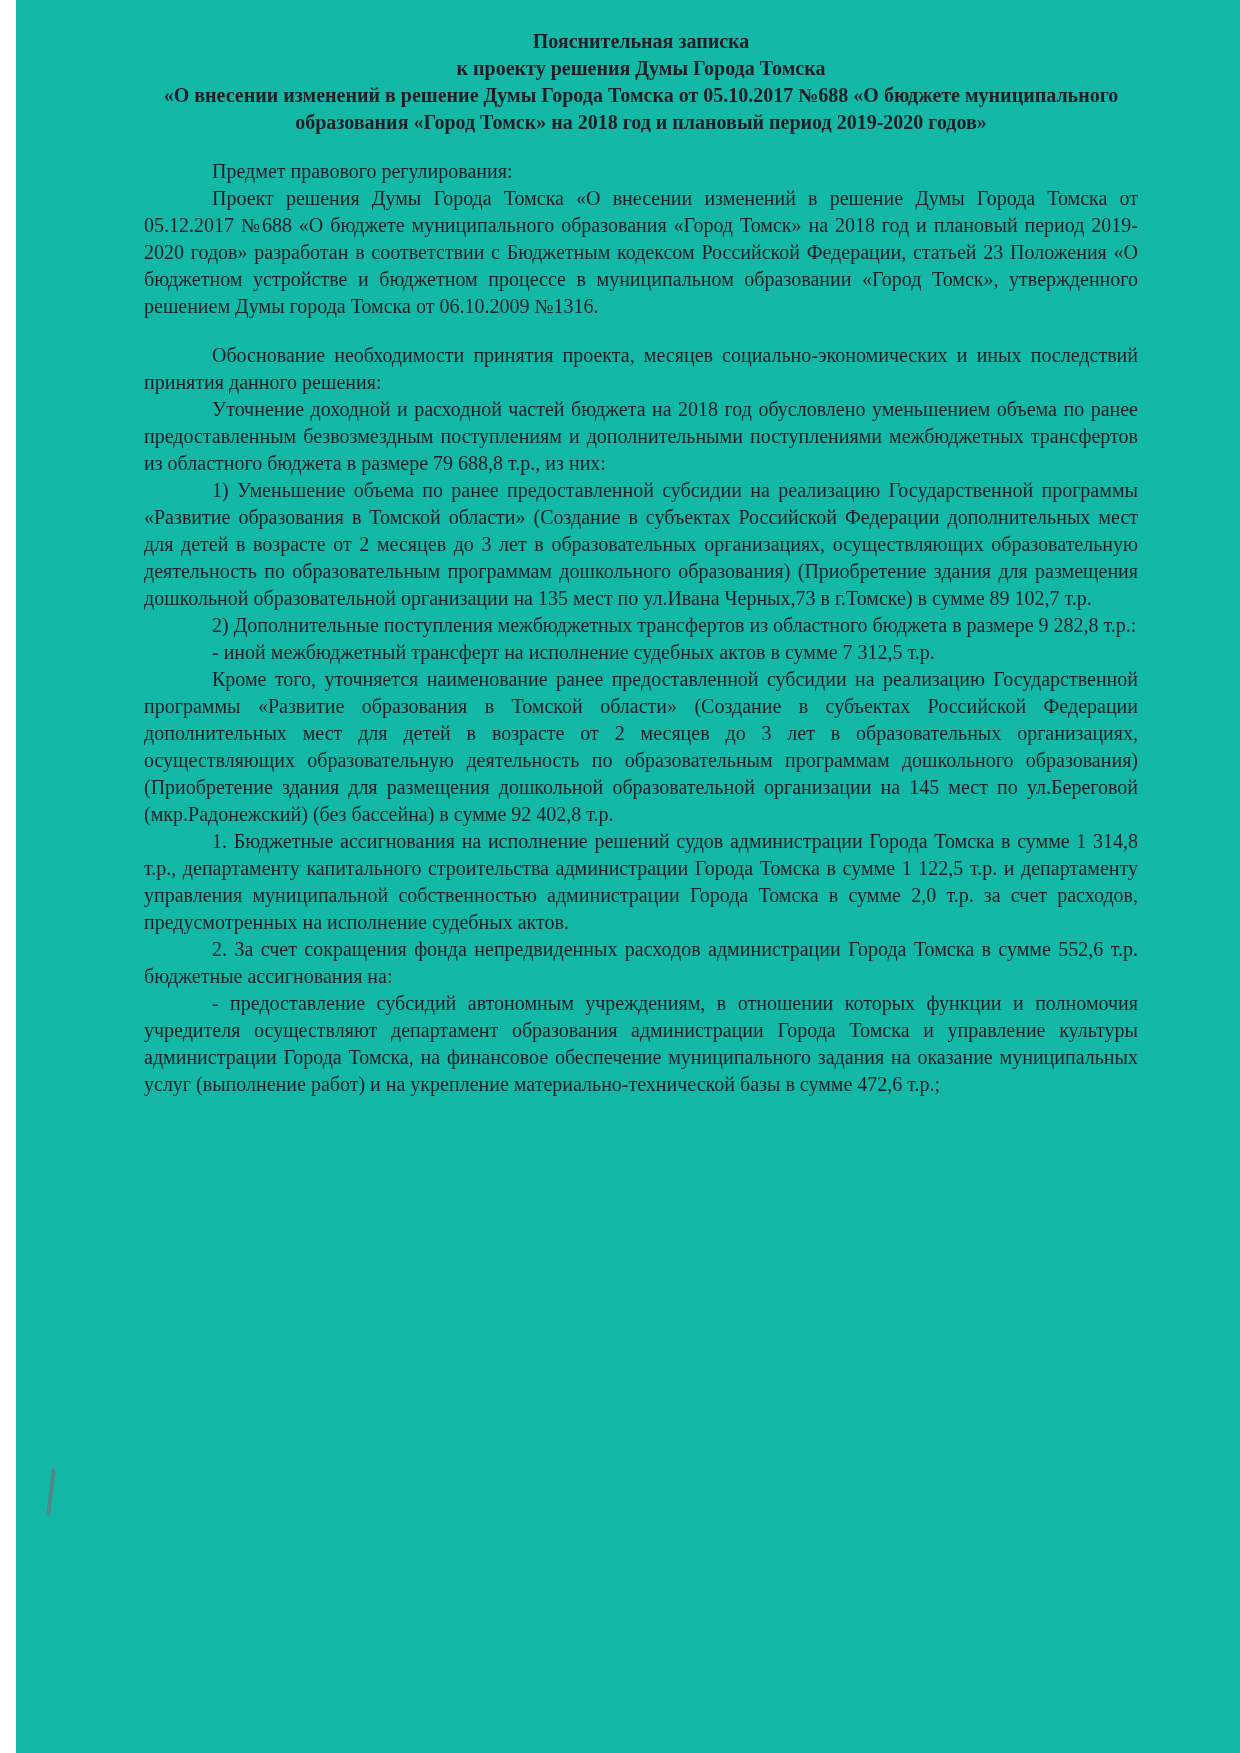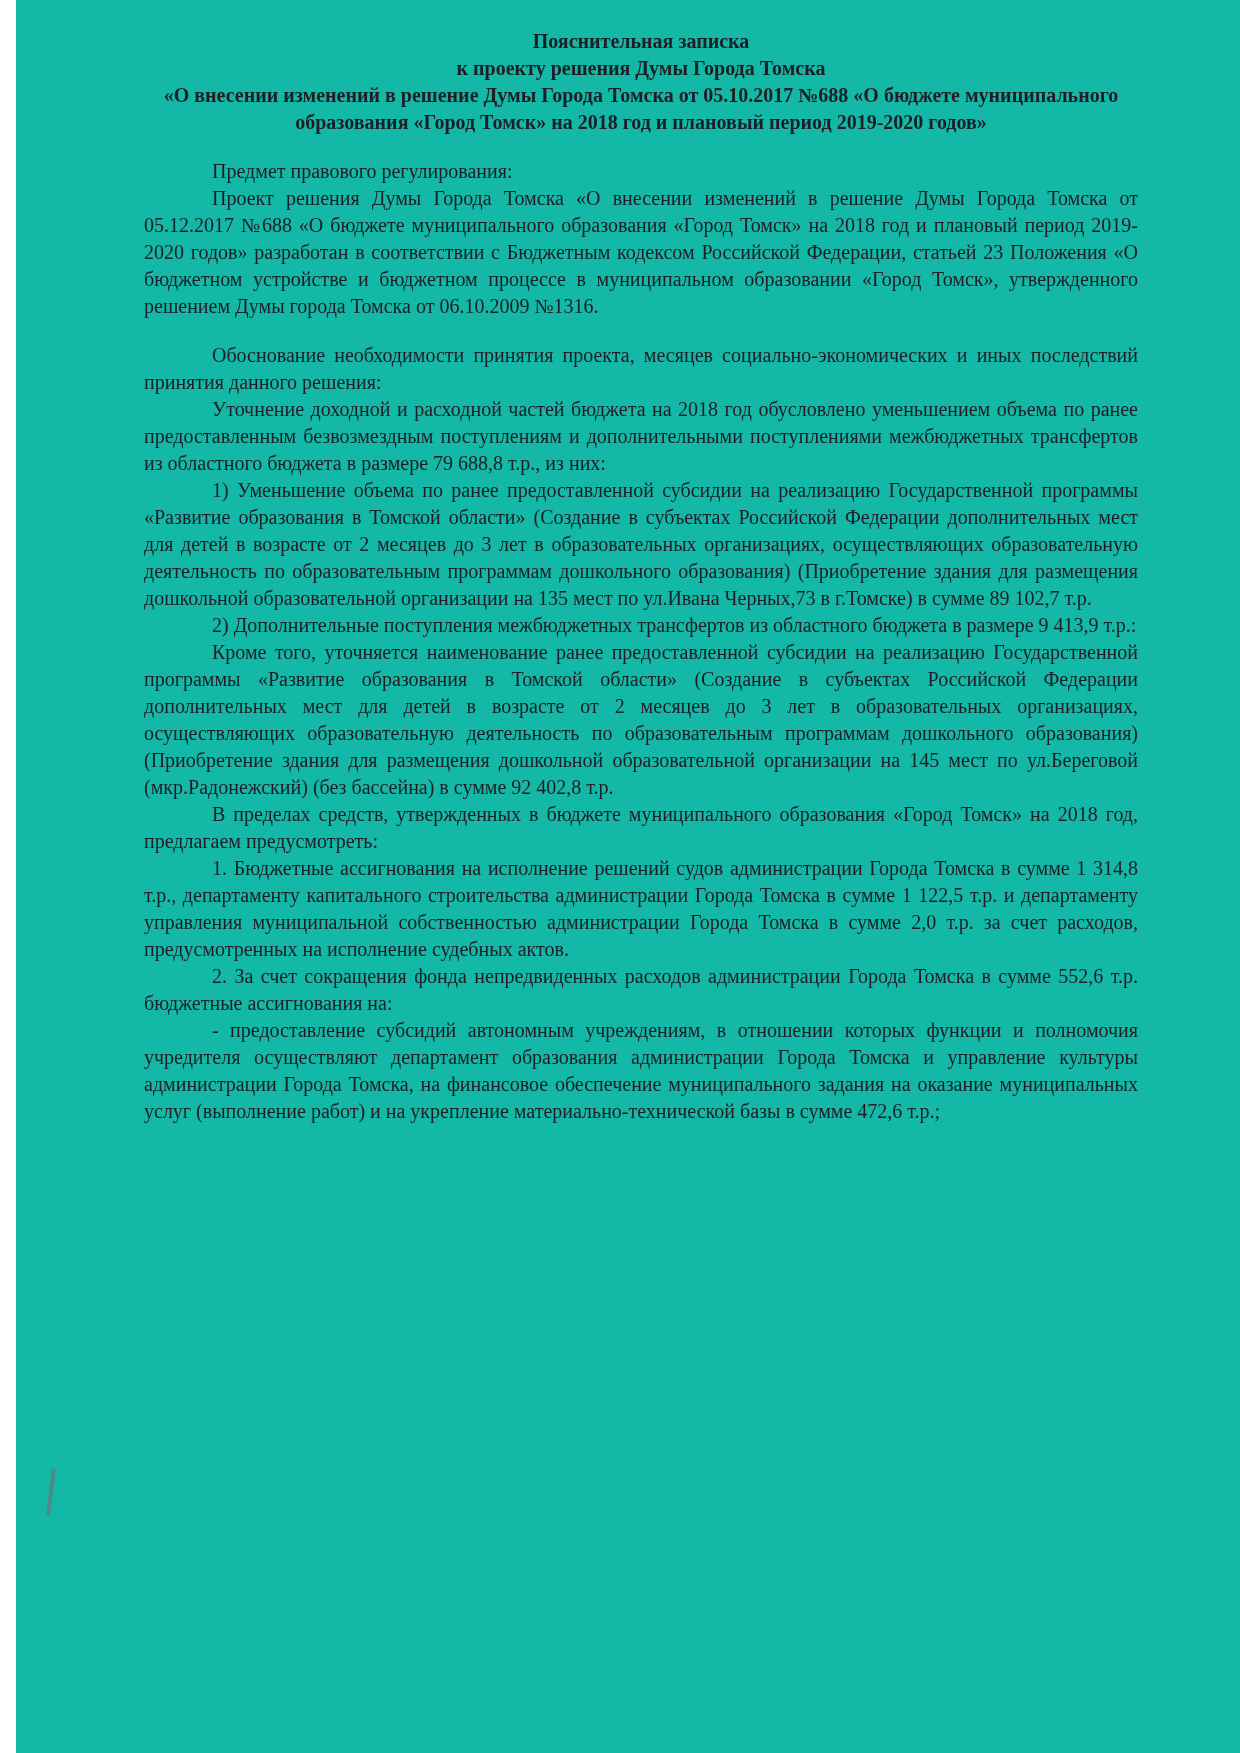--- a/index.html
+++ b/index.html
@@ -65,22 +65,22 @@
     <div>к проекту решения Думы Города Томска</div>
     <div>«О внесении изменений в решение Думы Города Томска от 05.10.2017 №688 «О бюджете муниципального образования «Город Томск» на 2018 год и плановый период 2019-2020 годов»</div>
   </div>
 
   <p class="section-heading">Предмет правового регулирования:</p>
   <p class="para">Проект решения Думы Города Томска «О внесении изменений в решение Думы Города Томска от 05.12.2017 №688 «О бюджете муниципального образования «Город Томск» на 2018 год и плановый период 2019-2020 годов» разработан в соответствии с Бюджетным кодексом Российской Федерации, статьей 23 Положения «О бюджетном устройстве и бюджетном процессе в муниципальном образовании «Город Томск», утвержденного решением Думы города Томска от 06.10.2009 №1316.</p>
 
   <p class="section-heading spaced">Обоснование необходимости принятия проекта, месяцев социально-экономических и иных последствий принятия данного решения:</p>
   <p class="para">Уточнение доходной и расходной частей бюджета на 2018 год обусловлено уменьшением объема по ранее предоставленным безвозмездным поступлениям и дополнительными поступлениями межбюджетных трансфертов из областного бюджета в размере 79 688,8 т.р., из них:</p>
   <p class="para">1) Уменьшение объема по ранее предоставленной субсидии на реализацию Государственной программы «Развитие образования в Томской области» (Создание в субъектах Российской Федерации дополнительных мест для детей в возрасте от 2 месяцев до 3 лет в образовательных организациях, осуществляющих образовательную деятельность по образовательным программам дошкольного образования) (Приобретение здания для размещения дошкольной образовательной организации на 135 мест по ул.Ивана Черных,73 в г.Томске) в сумме 89 102,7 т.р.</p>
-  <p class="para">2) Дополнительные поступления межбюджетных трансфертов из областного бюджета в размере 9 413,9 т.р.:</p>
+  <p class="para">2) Дополнительные поступления межбюджетных трансфертов из областного бюджета в размере 9 282,8 т.р.:</p>
+  <p class="para">- иной межбюджетный трансферт на исполнение судебных актов в сумме 7 312,5 т.р.</p>
   <p class="para">Кроме того, уточняется наименование ранее предоставленной субсидии на реализацию Государственной программы «Развитие образования в Томской области» (Создание в субъектах Российской Федерации дополнительных мест для детей в возрасте от 2 месяцев до 3 лет в образовательных организациях, осуществляющих образовательную деятельность по образовательным программам дошкольного образования) (Приобретение здания для размещения дошкольной образовательной организации на 145 мест по ул.Береговой (мкр.Радонежский) (без бассейна) в сумме 92 402,8 т.р.</p>
-  <p class="para">В пределах средств, утвержденных в бюджете муниципального образования «Город Томск» на 2018 год, предлагаем предусмотреть:</p>
   <p class="para">1. Бюджетные ассигнования на исполнение решений судов администрации Города Томска в сумме 1 314,8 т.р., департаменту капитального строительства администрации Города Томска в сумме 1 122,5 т.р. и департаменту управления муниципальной собственностью администрации Города Томска в сумме 2,0 т.р. за счет расходов, предусмотренных на исполнение судебных актов.</p>
   <p class="para">2. За счет сокращения фонда непредвиденных расходов администрации Города Томска в сумме 552,6 т.р. бюджетные ассигнования на:</p>
   <p class="para">- предоставление субсидий автономным учреждениям, в отношении которых функции и полномочия учредителя осуществляют департамент образования администрации Города Томска и управление культуры администрации Города Томска, на финансовое обеспечение муниципального задания на оказание муниципальных услуг (выполнение работ) и на укрепление материально-технической базы в сумме 472,6 т.р.;</p>
 
   <div class="scan-artifact"></div>
 
 </div>
 
 </body></html>

